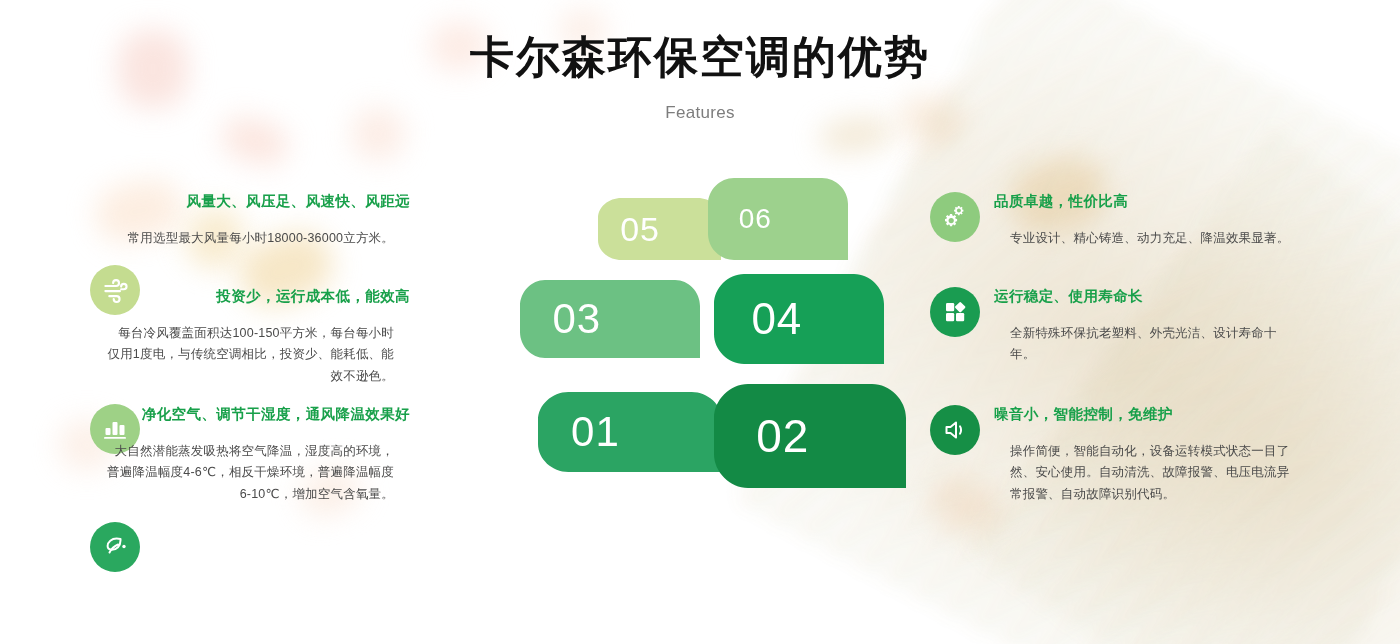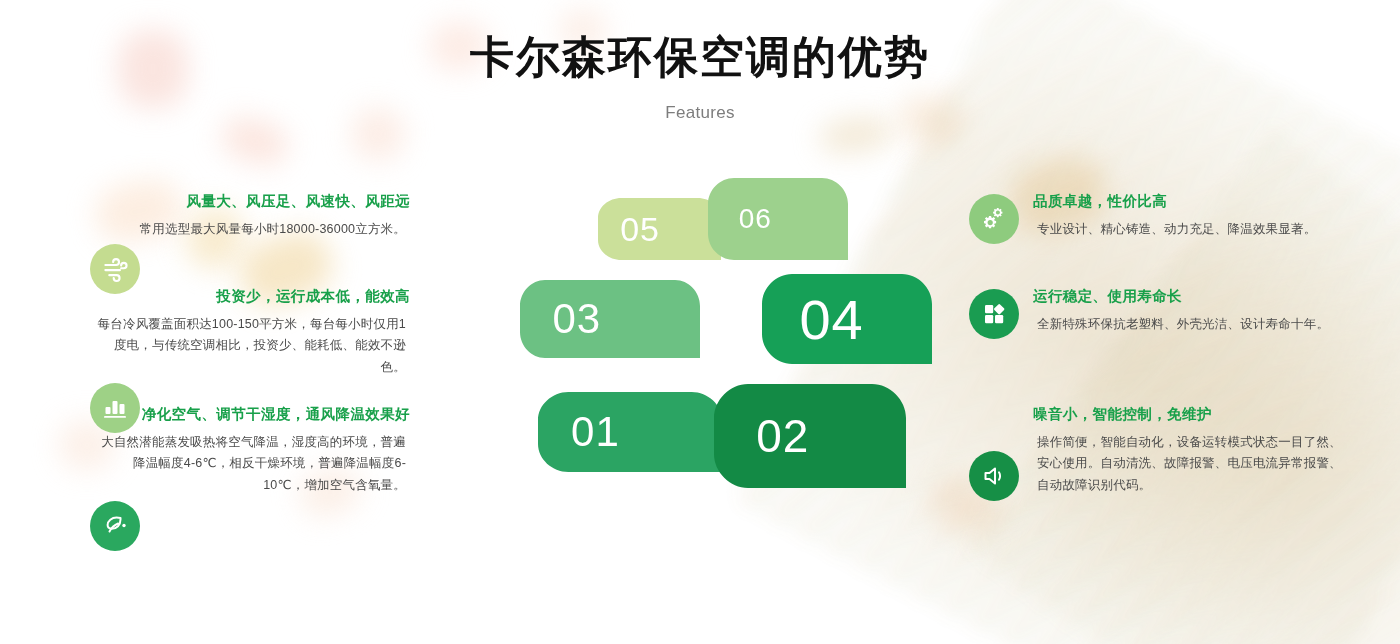--- a/index.html
+++ b/index.html
@@ -81,39 +81,39 @@
   }
 
   
   .feature {
     position: absolute;
     display: flex;
     align-items: flex-start;
     z-index: 4;
   }
   .feature.left  { left: 90px;  flex-direction: column; }
-  .feature.right { left: 969px; flex-direction: row; align-items: flex-end; }
+  .feature.right { left: 930px; flex-direction: row; }
 
   .feat-text { width: 320px; }
   .feature.left .feat-text  { text-align: right; padding-right: 14px; }
   .feature.right .feat-text { text-align: left;  padding-left: 14px; }
 
   .feat-title {
     font-size: 14.5px;
     font-weight: 700;
     color: #18a04a;
     line-height: 1.35;
     margin: 0 0 7px 0;
     letter-spacing: .4px;
   }
   .feat-desc {
     font-size: 12.5px;
     color: #4a4a4a;
     line-height: 1.75;
-    margin: 4px;
+    margin: 16px;
     letter-spacing: .2px;
   }
 
   .feat-icon {
     width: 50px;
     height: 50px;
     border-radius: 50%;
     flex: 0 0 50px;
     display: flex;
     align-items: center;
@@ -190,21 +190,21 @@
     <span class="num">06</span>
   </div>
 
   <div class="leaf lft" style="left:0px; top:110px; width:180px; height:78px; font-size:42px;">
     <svg viewBox="0 0 188 78" preserveAspectRatio="none">
       <path d="M188,26 C188,12 176,0 162,0 H26 C12,0 0,12 0,26 V52 C0,66 12,78 26,78 H104 C104,78 158,78 176,102 C188,118 188,78 188,78 Z" fill="#6cc183"></path>
     </svg>
     <span class="num">03</span>
   </div>
 
-  <div class="leaf rgt" style="left:194px; top:104px; width:170px; height:90px; font-size:56px;margin-left:48px;">
+  <div class="leaf rgt" style="left:194px; top:104px; width:170px; height:90px; font-size:44px;">
     <svg viewBox="0 0 170 90" preserveAspectRatio="none">
       <path d="M0,30 C0,14 14,0 30,0 H140 C156,0 170,14 170,30 V60 C170,76 156,90 140,90 H72 C72,90 26,90 8,114 C0,126 0,90 0,90 Z" fill="#16a057" transform="scale(-1,1) translate(-170,0)"></path>
     </svg>
     <span class="num">04</span>
   </div>
 
   <div class="leaf lft" style="left:18px; top:222px; width:184px; height:80px; font-size:42px;">
     <svg viewBox="0 0 170 80" preserveAspectRatio="none">
       <path d="M170,28 C170,13 157,0 142,0 H28 C13,0 0,13 0,28 V52 C0,67 13,80 28,80 H96 C96,80 144,80 160,106 C170,122 170,80 170,80 Z" fill="#2ba463"></path>
     </svg>

